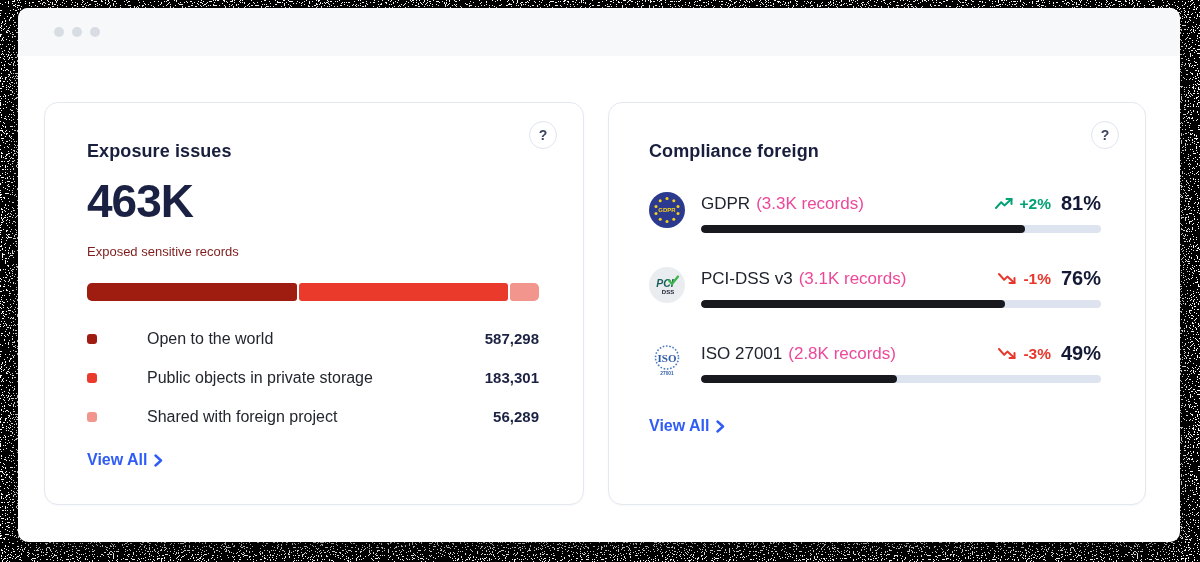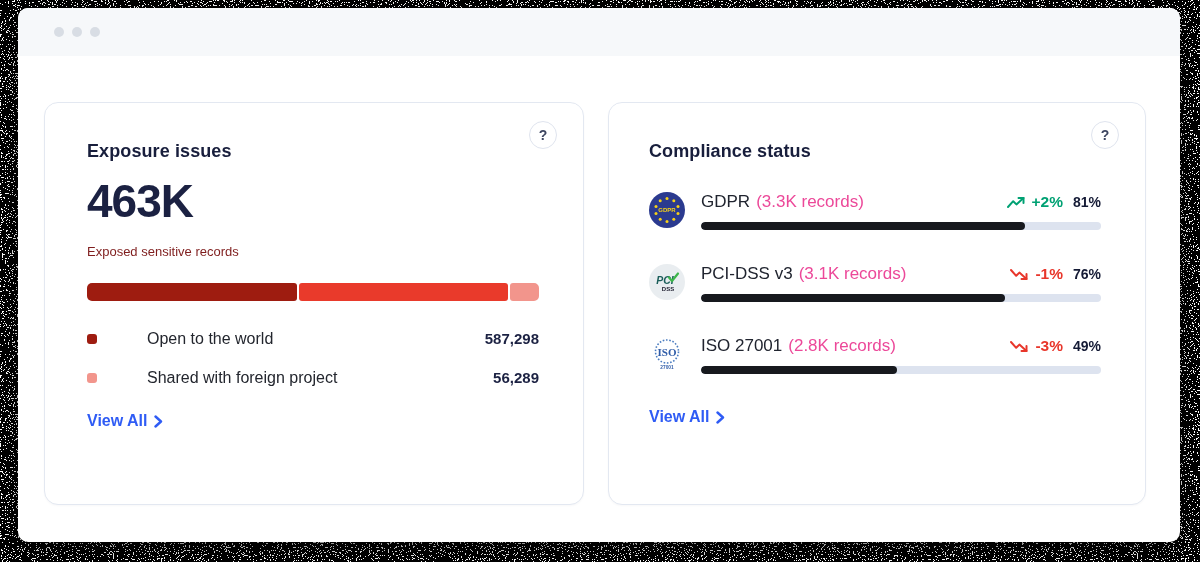--- a/index.html
+++ b/index.html
@@ -57,21 +57,21 @@
   .row-head{display:flex;align-items:center;}
   .comp-name{font-size:17px;color:#20242f;white-space:nowrap;}
   .comp-records{font-size:17px;color:#ec4899;margin-left:6px;white-space:nowrap;}
   .row-spacer{flex:1;}
   .trend-icon{display:none;margin-right:6px;}
   .dir-up .trend-icon.up{display:block;}
   .dir-down .trend-icon.down{display:block;}
   .trend-text{font-size:15.5px;font-weight:bold;margin-right:10px;}
   .dir-up .trend-text{color:#00a173;}
   .dir-down .trend-text{color:#e8362b;}
-  .percent{font-size:14px;font-weight:bold;color:#141a35;}
+  .percent{font-size:20px;font-weight:bold;color:#141a35;}
   .bar-track{margin-top:10px;height:8px;background:#dde3ef;border-radius:4px;overflow:hidden;}
   .bar-fill{height:8px;background:#17191e;border-radius:4px;}
 </style>
 </head>
 <body>
 
 <svg class="noise-svg" xmlns="http://www.w3.org/2000/svg">
   <filter id="grain">
     <feTurbulence type="fractalNoise" baseFrequency="0.75" numOctaves="2" stitchTiles="stitch"></feTurbulence>
     <feColorMatrix type="saturate" values="0"></feColorMatrix>
@@ -108,38 +108,43 @@
         <div class="seg" style="background: rgb(242, 149, 140);"></div>
       </div>
 
       <div class="legend">
         <div class="legend-row">
           <span class="bullet" style="background: rgb(158, 28, 16);"></span>
           <span class="legend-label">Open to the world</span>
           <span class="legend-value">587,298</span>
         </div>
         <div class="legend-row">
+          <span class="bullet" style="background: rgb(233, 58, 43);"></span>
+          <span class="legend-label">Public objects in private storage</span>
+          <span class="legend-value">183,301</span>
+        </div>
+        <div class="legend-row">
           <span class="bullet" style="background: rgb(242, 149, 140);"></span>
           <span class="legend-label">Shared with foreign project</span>
           <span class="legend-value">56,289</span>
         </div>
       </div>
 
       <a class="view-all">
         <span>View All</span>
         <svg width="9" height="13" viewBox="0 0 9 13">
           <polyline points="1.5,1.5 7,6.5 1.5,11.5" fill="none" stroke="#2f5cf5" stroke-width="2.4" stroke-linecap="round" stroke-linejoin="round"></polyline>
         </svg>
       </a>
     </section>
 
     <section class="card compliance">
       <button class="help-btn">?</button>
 
-      <h2 class="card-title">Compliance status</h2>
+      <h2 class="card-title">Compliance foreign</h2>
 
       <div class="comp-list">
 
         <div class="comp-row dir-up">
           <svg class="badge" viewBox="0 0 36 36">
             <circle cx="18" cy="18" r="18" fill="#2b3a8f"></circle>
             <g fill="#f7d117">
               <circle cx="18" cy="6.5" r="1.5"></circle>
                 <circle cx="24.8" cy="8.7" r="1.5"></circle>
               <circle cx="29" cy="14.4" r="1.5"></circle>

